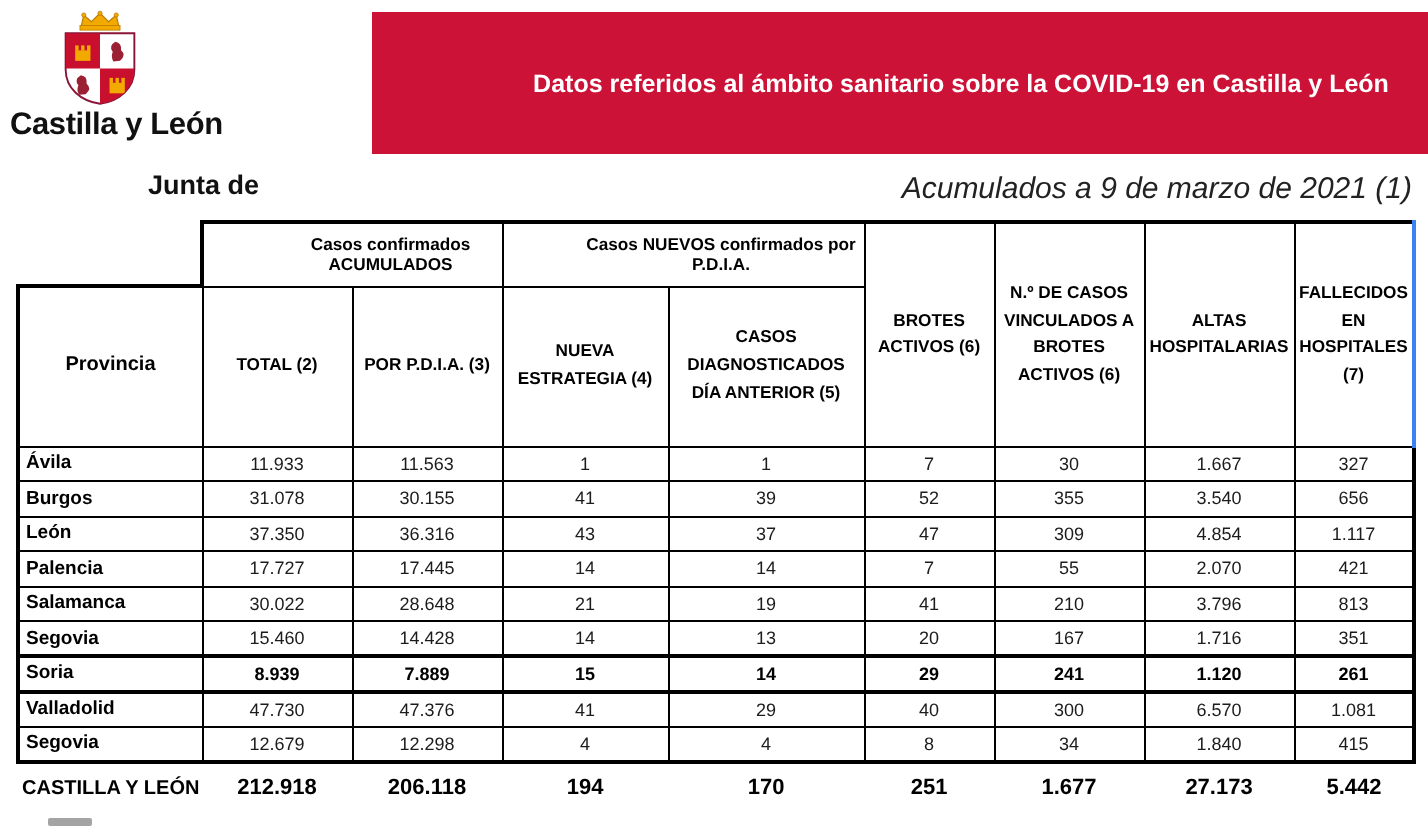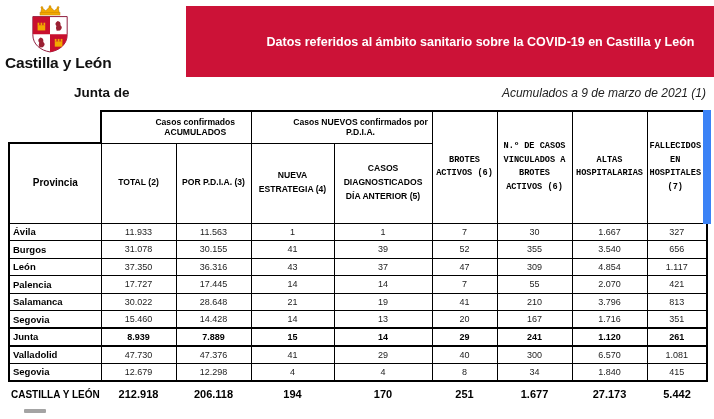--- a/index.html
+++ b/index.html
@@ -17,36 +17,36 @@
 
   
   .banner {
     position:absolute; left:186px; top:6px; width:589px; height:71px;
     background:#CC1237; display:flex; align-items:center; justify-content:center;
   }
   .banner span { color:#fff; font-weight:700; font-size:12.5px; text-align:center; }
 
   
   .date-note {
-    position:absolute; right:8px; top:86px; font-size:12px; font-style:italic; color:#222;
+    position:absolute; right:8px; top:86px; font-size:15px; font-style:italic; color:#222;
   }
 
   
   table.covid {
     position:absolute; left:8px; top:110px; width:698px;
     border-collapse:collapse; table-layout:fixed;
   }
   .covid th, .covid td { border:1px solid #000; overflow:visible; }
 
   .group-row { height:32px; }
   .group-row th { border-top:2px solid #000; font-size:8.6px; font-weight:700; text-align:center; vertical-align:middle;padding-left:38px; }
   th.empty { border:none; background:#fff; }
   th.g-left { border-left:2px solid #000; }
-  th.tall { vertical-align:middle; line-height:1.6; padding:0 2px;font-family:Liberation Mono, monospace; }
-  th.last-col { border-right:8px solid #3b82f6; }
+  th.tall { vertical-align:middle; line-height:1.6; padding:0 2px; }
+  th.last-col { border-right:2px solid #3b82f6; }
 
   .sub-row { height:80px; }
   .sub-row th { font-size:8.6px; font-weight:700; text-align:center; vertical-align:middle; line-height:1.6; padding:0 2px; }
   th.prov-h { border-left:2px solid #000; border-top:2px solid #000; font-size:10px; }
 
   tr.data-row { height:17.5px;margin-left:12px; }
   tr.data-row td { vertical-align:middle; }
   td.prov { font-size:9.5px; font-weight:700; padding-left:3px; border-left:2px solid #000; }
   td.num  { font-size:9px; text-align:center; color:#1c1c1c; }
   td.last { border-right:2px solid #000; }
@@ -206,21 +206,21 @@
         <td class="num">15.460</td>
         <td class="num">14.428</td>
         <td class="num">14</td>
         <td class="num">13</td>
         <td class="num">20</td>
         <td class="num">167</td>
         <td class="num">1.716</td>
         <td class="num last">351</td>
       </tr>
       <tr class="data-row highlight">
-        <td class="prov">Junta</td>
+        <td class="prov">Soria</td>
         <td class="num">8.939</td>
         <td class="num">7.889</td>
         <td class="num">15</td>
         <td class="num">14</td>
         <td class="num">29</td>
         <td class="num">241</td>
         <td class="num">1.120</td>
         <td class="num last">261</td>
       </tr>
       <tr class="data-row">

